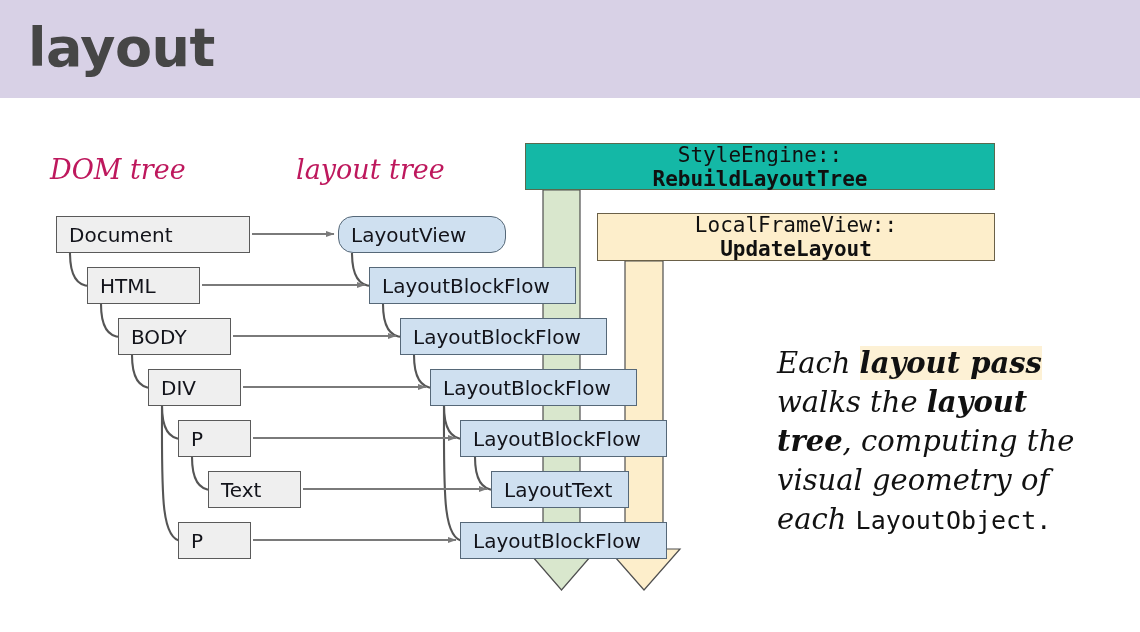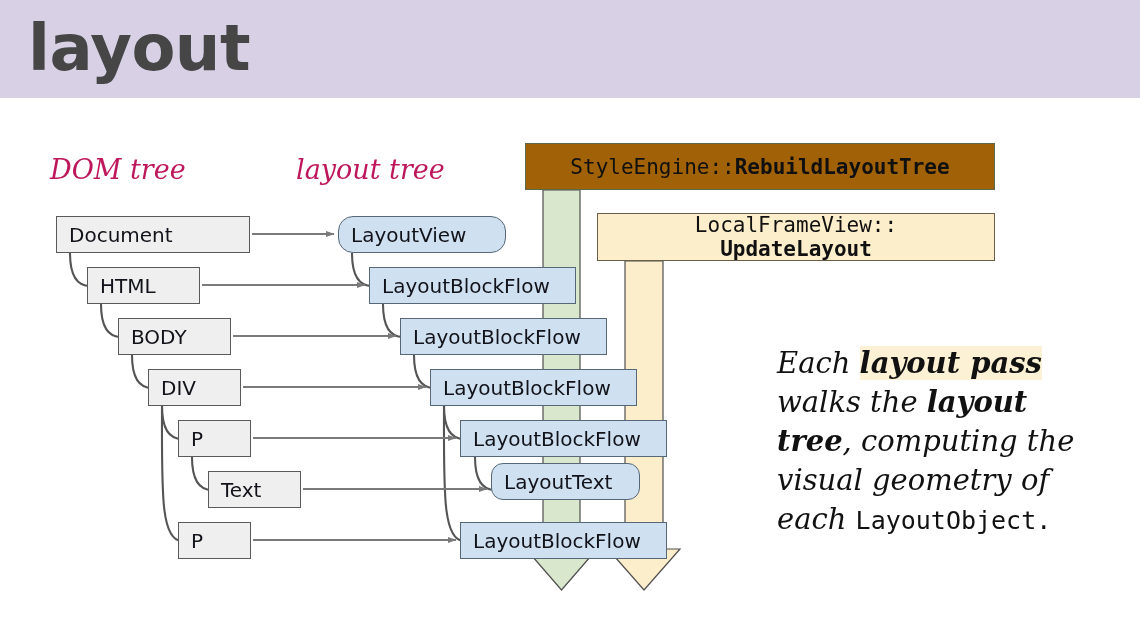--- a/index.html
+++ b/index.html
@@ -11,21 +11,21 @@
     position:relative;
   }
   
   #header-band{
     position:absolute;left:0;top:0;width:1140px;height:98px;
     background:#d8d1e6;
   }
   #page-title{
     position:absolute;left:28px;top:8px;
     font-family:"DejaVu Sans","Liberation Sans",sans-serif;
-    font-size:64px;font-weight:bold;color:#464646;
+    font-size:54px;font-weight:bold;color:#464646;
     letter-spacing:-0.5px;line-height:80px;
   }
   
   #canvas{position:absolute;left:0;top:98px;width:1140px;height:534px;}
   svg#diagram{position:absolute;left:0;top:0;width:1140px;height:534px;}
   
   .col-label{
     position:absolute;
     font-family:"DejaVu Serif","Liberation Serif",serif;
     font-style:italic;font-size:27px;color:#be185d;white-space:nowrap;
@@ -47,21 +47,21 @@
   
   .callout{
     position:absolute;box-sizing:border-box;
     display:flex;align-items:center;justify-content:center;
     font-family:"DejaVu Sans Mono","Liberation Mono",monospace;
     font-size:21px;color:#101010;
     border:1.5px solid #55604d;
     white-space:nowrap;
   }
   .callout .b{font-weight:bold;}
-  #callout-rebuild{background:#a16207;border-color:#5a6a4e;}
+  #callout-rebuild{background:#14b8a6;border-color:#5a6a4e;flex-direction:column;}
   #callout-update{background:#fdeecb;border-color:#6a6048;}
   
   #prose{
     position:absolute;left:777px;top:246px;width:330px;
     font-family:"DejaVu Serif","Liberation Serif",serif;
     font-style:italic;font-size:29px;line-height:39px;color:#111111;
   }
   #prose .strong{font-weight:bold;}
   #prose .hl{background:#fdf1d5;}
   #prose .mono{
@@ -153,21 +153,21 @@
   </div>
   <div class="node layout" style="left:400px;top:220px;width:207px;height:37px;">
     <span>LayoutBlockFlow</span>
   </div>
   <div class="node layout" style="left:430px;top:271px;width:207px;height:37px;">
     <span>LayoutBlockFlow</span>
   </div>
   <div class="node layout" style="left:460px;top:322px;width:207px;height:37px;">
     <span>LayoutBlockFlow</span>
   </div>
-  <div class="node layout" style="left:491px;top:365px;width:149px;height:37px;border-radius:12px;">
+  <div class="node layout" style="left:491px;top:373px;width:138px;height:37px;">
     <span>LayoutText</span>
   </div>
   <div class="node layout" style="left:460px;top:424px;width:207px;height:37px;">
     <span>LayoutBlockFlow</span>
   </div>
 
   <div class="callout" id="callout-rebuild" style="left:525px;top:45px;width:470px;height:47px;">
     <span>StyleEngine::</span>
       <span class="b">RebuildLayoutTree</span>
   </div>

